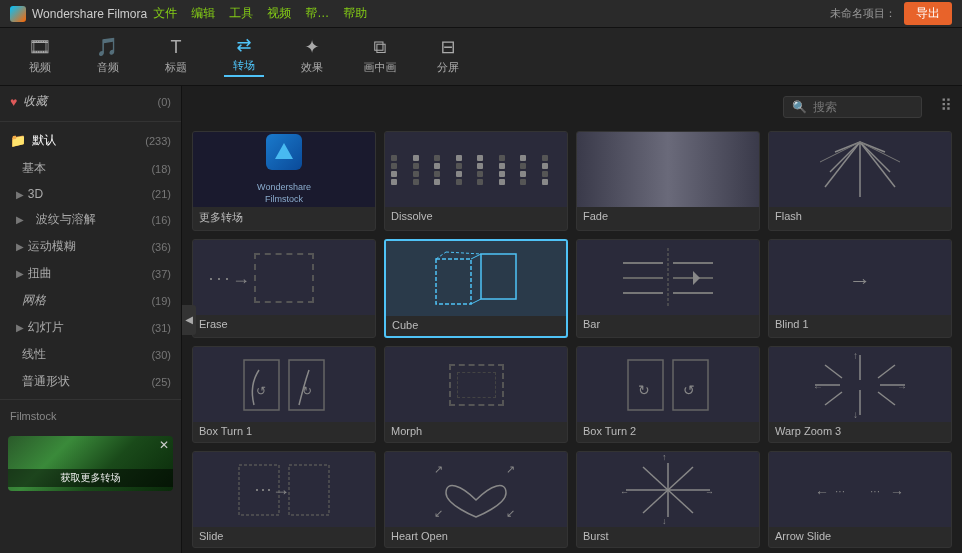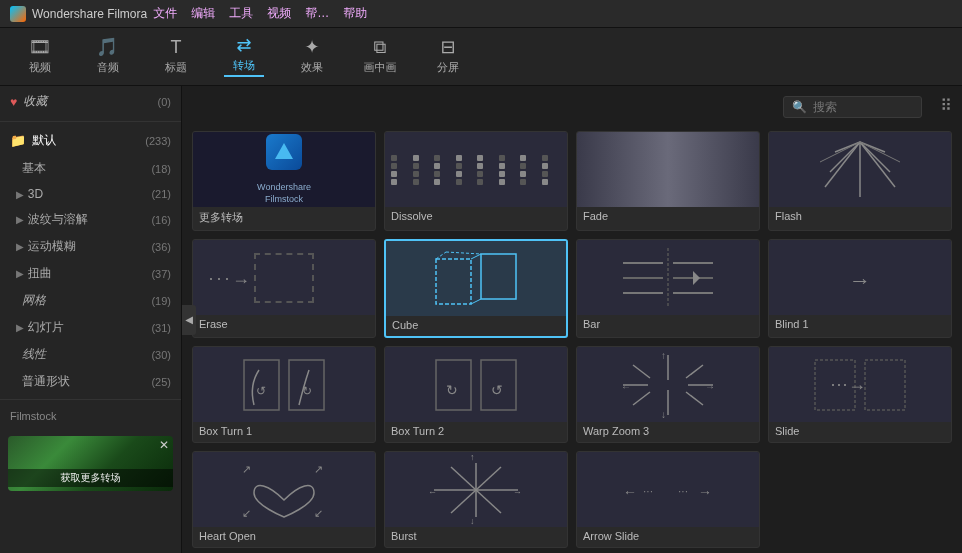--- a/index.html
+++ b/index.html
@@ -32,21 +32,21 @@
     }
     .titlebar-logo {
       width: 16px; height: 16px;
       background: linear-gradient(135deg, #00c2ff, #ff6600);
       border-radius: 3px;
     }
     .titlebar-menus {
       display: flex;
       gap: 14px;
       font-size: 12px;
-      color: #f0abfc;
+      color: #84cc16;
     }
     .titlebar-menus span { cursor: pointer; }
     .titlebar-right {
       display: flex;
       align-items: center;
       gap: 8px;
     }
     .btn-export {
       background: #e8632a;
       color: #fff;
@@ -368,20 +368,24 @@
     <span>Wondershare Filmora</span>
     <div class="titlebar-menus">
       <span>文件</span>
       <span>编辑</span>
       <span>工具</span>
       <span>视频</span>
       <span>帮…</span>
       <span>帮助</span>
     </div>
   </div>
+  <div class="titlebar-right">
+    <span class="titlebar-project">未命名项目：</span>
+    <button class="btn-export">导出</button>
+  </div>
 </div>
 
 <div class="toolbar">
   <div class="toolbar-item">
     <span class="toolbar-icon">🎞</span>
     <span>视频</span>
   </div>
   <div class="toolbar-item">
     <span class="toolbar-icon">🎵</span>
     <span>音频</span>
@@ -433,21 +437,21 @@
     </div>
 
     <div class="sidebar-item with-arrow">
       <span class="arrow-icon">▶</span>
       <span style="flex:1;">3D</span>
       <span class="count">(21)</span>
     </div>
 
     <div class="sidebar-item with-arrow">
       <span class="arrow-icon">▶</span>
-      <span style="flex:1;">波纹与溶解</span>
+      <span style="flex:1;margin-left:8px;">波纹与溶解</span>
       <span class="count">(16)</span>
     </div>
 
     <div class="sidebar-item with-arrow">
       <span class="arrow-icon">▶</span>
       <span style="flex:1;">运动模糊</span>
       <span class="count">(36)</span>
     </div>
 
     <div class="sidebar-item with-arrow">
@@ -461,21 +465,21 @@
       <span class="count">(19)</span>
     </div>
 
     <div class="sidebar-item with-arrow">
       <span class="arrow-icon">▶</span>
       <span style="flex:1;">幻灯片</span>
       <span class="count">(31)</span>
     </div>
 
     <div class="sidebar-item">
-      <span style="flex:1;font-style:italic;">线性</span>
+      <span style="flex:1;">线性</span>
       <span class="count">(30)</span>
     </div>
 
     <div class="sidebar-item">
       <span style="flex:1;">普通形状</span>
       <span class="count">(25)</span>
     </div>
 
     <div class="sidebar-sep"></div>
 
@@ -635,20 +639,28 @@
             <rect x="55" y="10" width="35" height="50" fill="none" stroke="#666" stroke-width="1.5"></rect>
             <path d="M 20 55 Q 15 35 25 20" fill="none" stroke="#888" stroke-width="1.5" marker-end="url(#arr)"></path>
             <path d="M 65 55 Q 70 35 75 20" fill="none" stroke="#888" stroke-width="1.5"></path>
             <text x="22" y="45" fill="#888" font-size="12">↺</text>
             <text x="68" y="45" fill="#888" font-size="12">↻</text>
           </svg>
         </div>
         <div class="transition-label">Box Turn 1</div>
       </div>
 
+      <div class="transition-card">
+        <div class="transition-thumb thumb-morph">
+          <div class="morph-rect">
+            <div class="morph-rect-inner"></div>
+          </div>
+        </div>
+        <div class="transition-label">Morph</div>
+      </div>
 
       <div class="transition-card">
         <div class="transition-thumb thumb-boxturn">
           <svg width="100" height="70" viewBox="0 0 100 70">
             <rect x="10" y="10" width="35" height="50" fill="none" stroke="#666" stroke-width="1.5"></rect>
             <rect x="55" y="10" width="35" height="50" fill="none" stroke="#666" stroke-width="1.5"></rect>
             <text x="20" y="45" fill="#888" font-size="14">↻</text>
             <text x="65" y="45" fill="#888" font-size="14">↺</text>
           </svg>
         </div>

